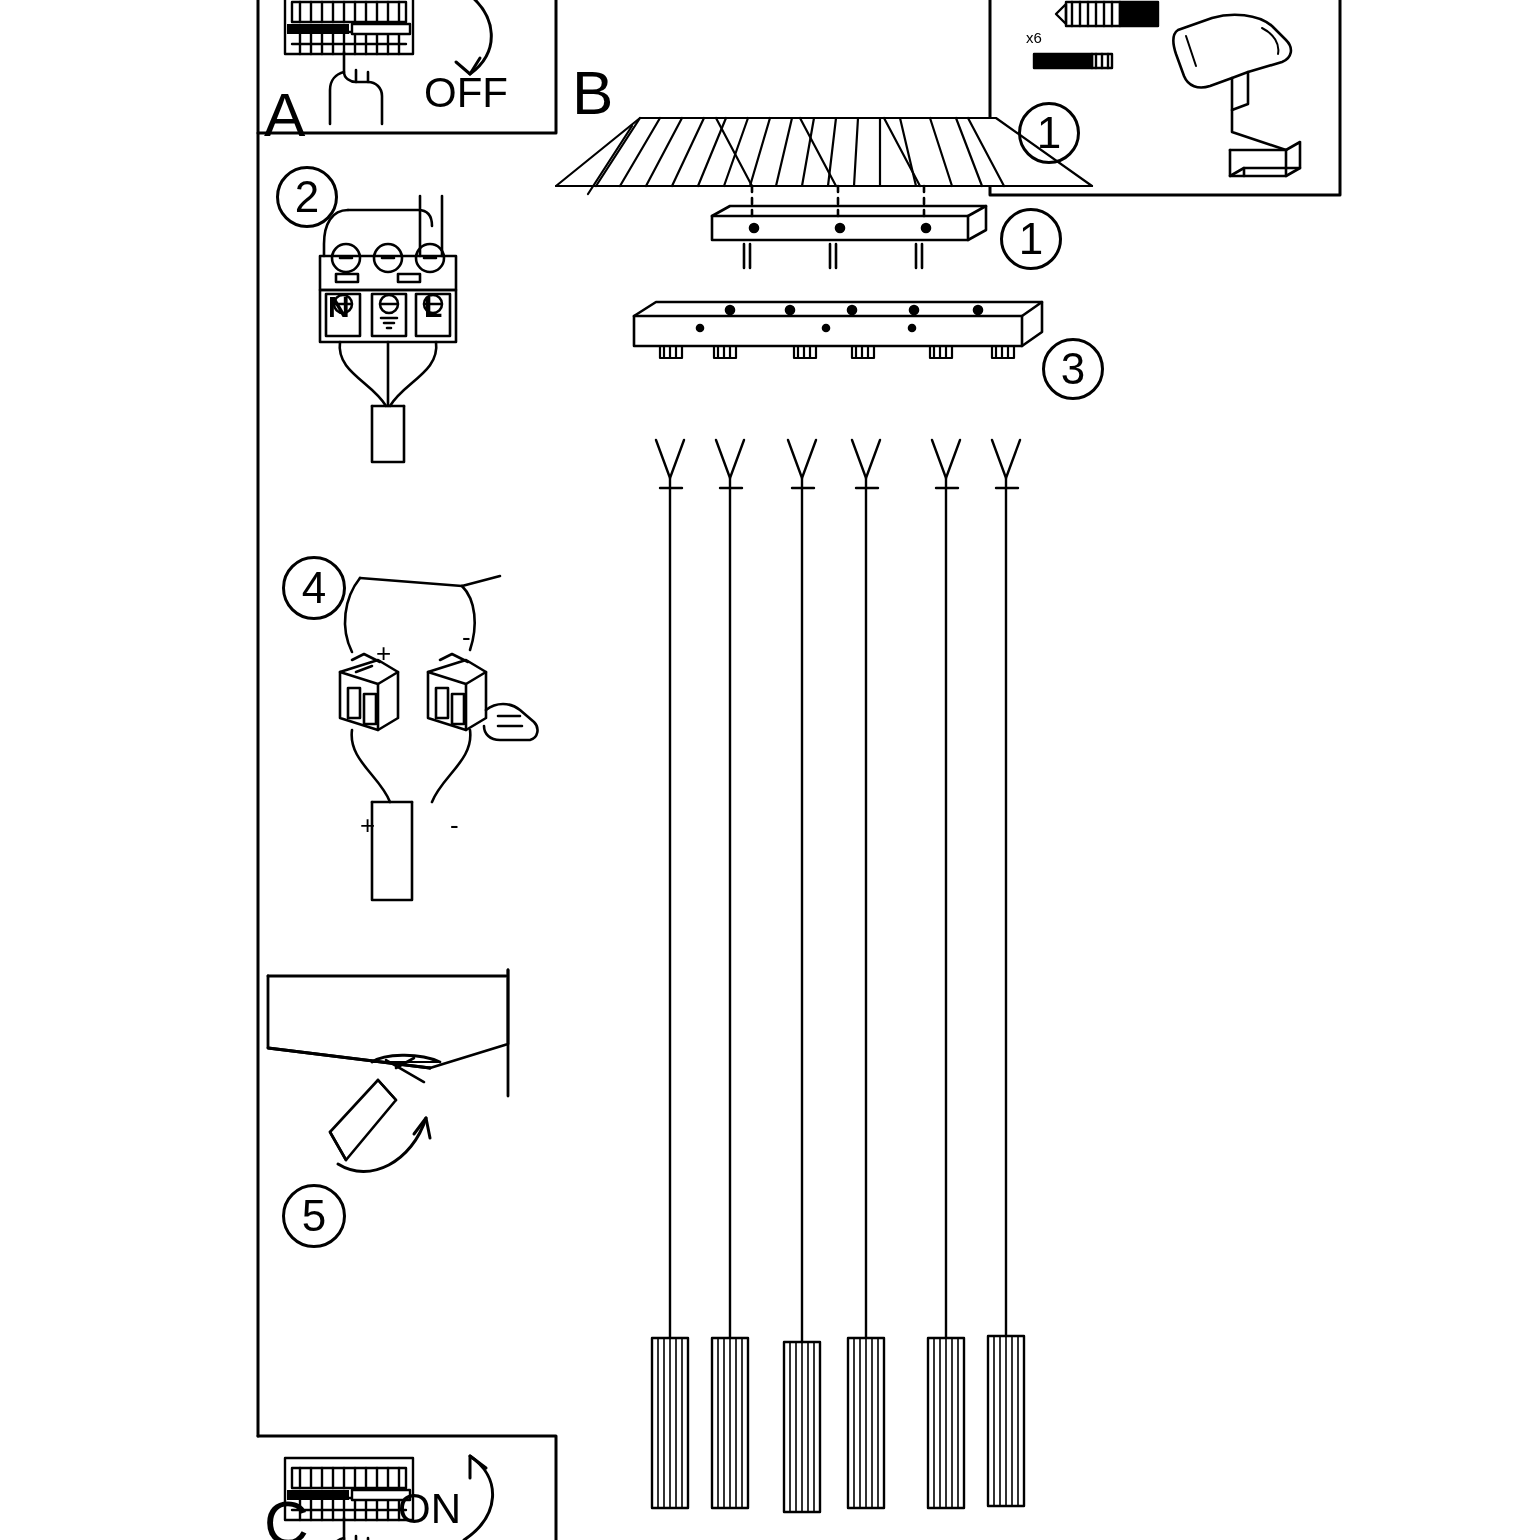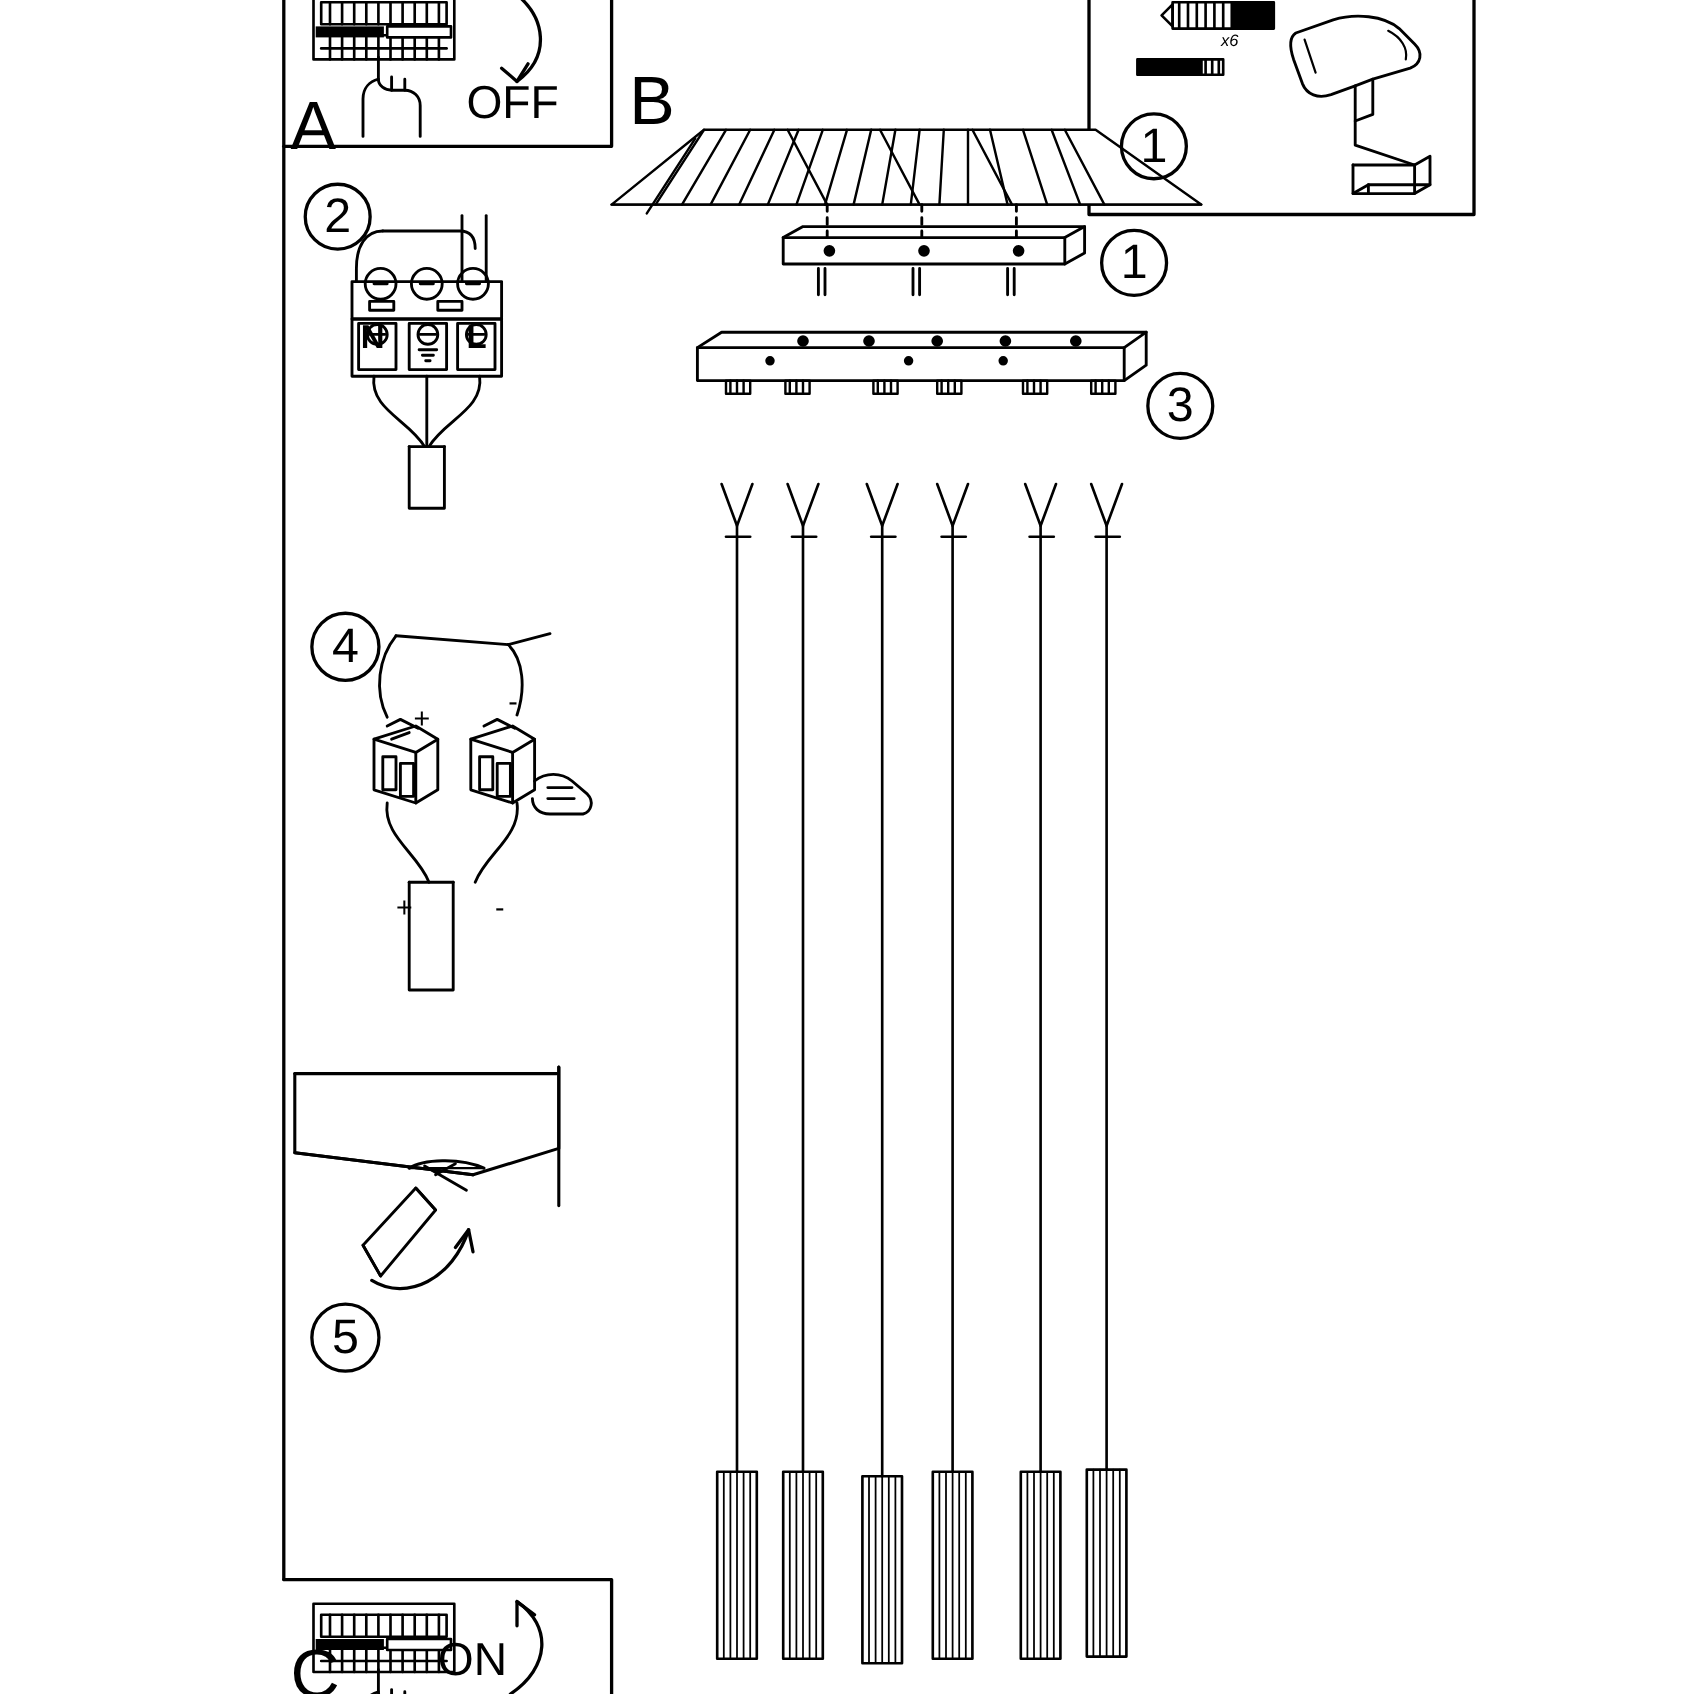--- a/index.html
+++ b/index.html
@@ -324,21 +324,21 @@
   </svg>
 
   <div class="lbl big-letter" style="left:264px; top:84px;">A</div>
   <div class="lbl onoff" style="left:424px; top:72px;">OFF</div>
 
   <div class="lbl big-letter" style="left:572px; top:62px;">B</div>
 
   <div class="lbl big-letter" style="left:264px; top:1492px;">C</div>
   <div class="lbl onoff" style="left:398px; top:1488px;">ON</div>
 
-  <div class="lbl tinylbl" style="left:1110px; top:30px;font-style:italic;">x6</div>
+  <div class="lbl tinylbl" style="left:1026px; top:30px;">x6</div>
 
   <div class="circle" style="left:1018px; top:102px; width:62px; height:62px;">
     <span class="lbl stepnum" style="position:static;">1</span>
   </div>
 
   <div class="circle" style="left:1000px; top:208px; width:62px; height:62px;">
     <span class="lbl stepnum" style="position:static;">1</span>
   </div>
 
   <div class="circle" style="left:276px; top:166px; width:62px; height:62px;">

